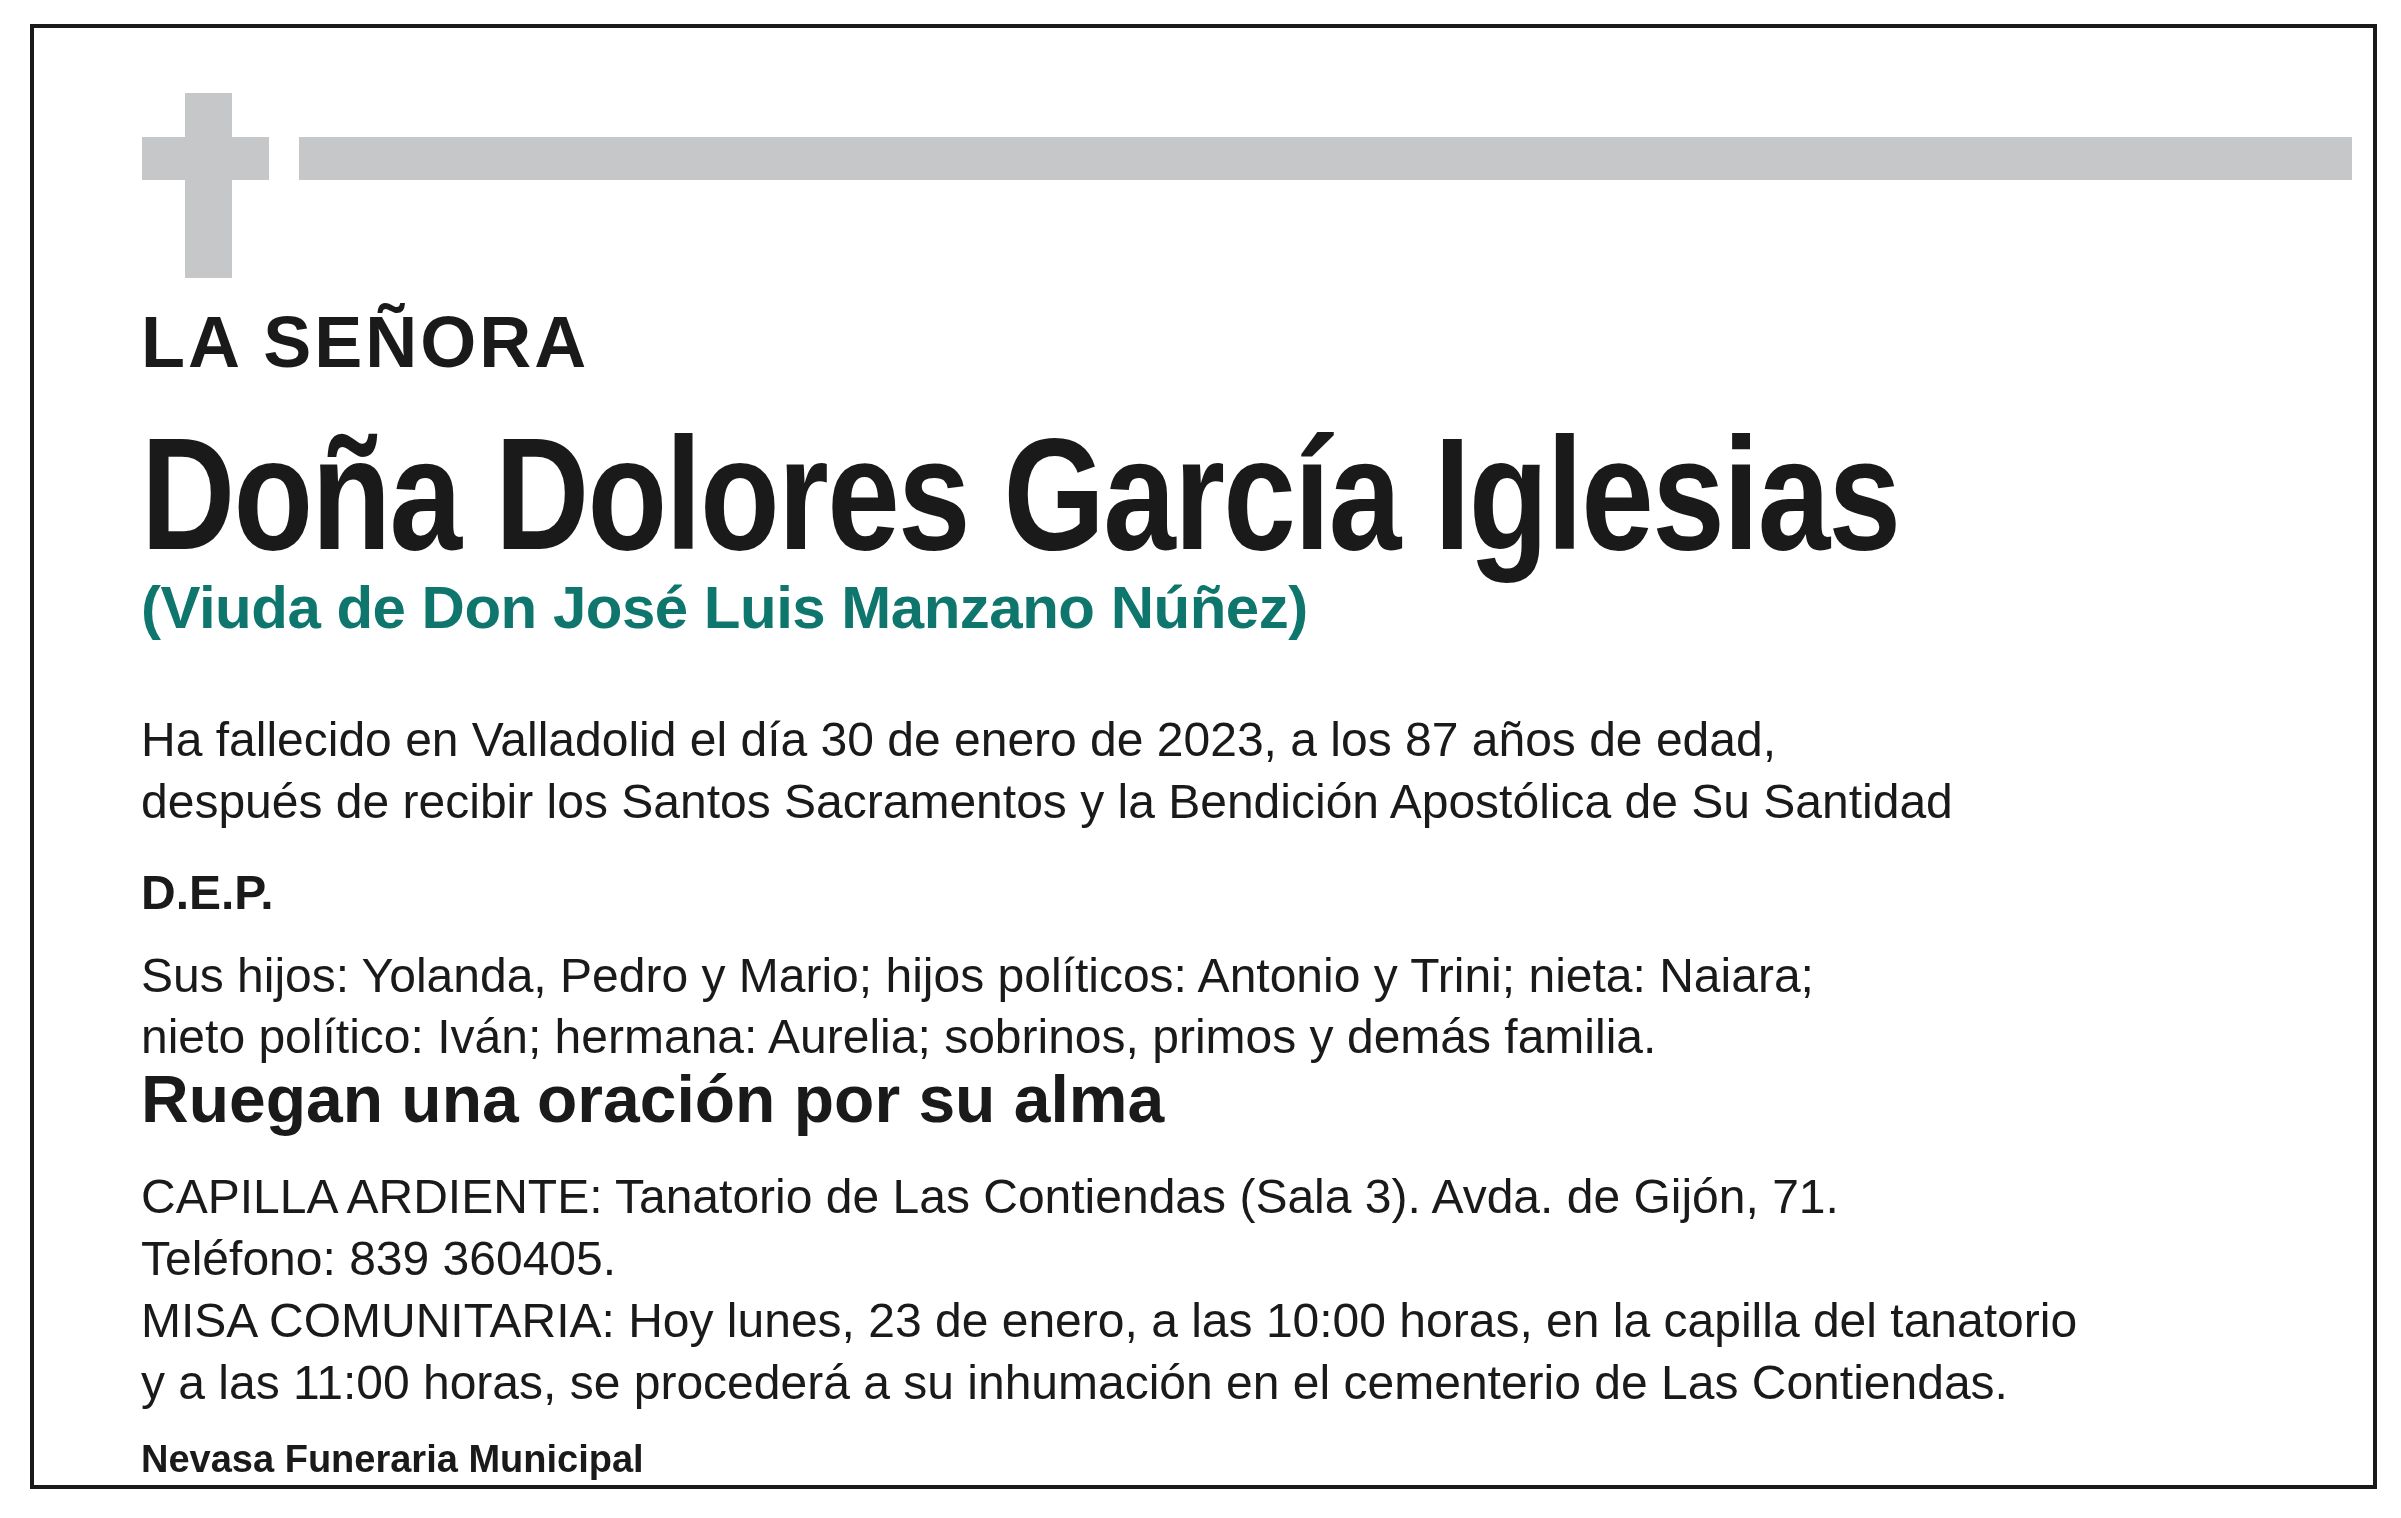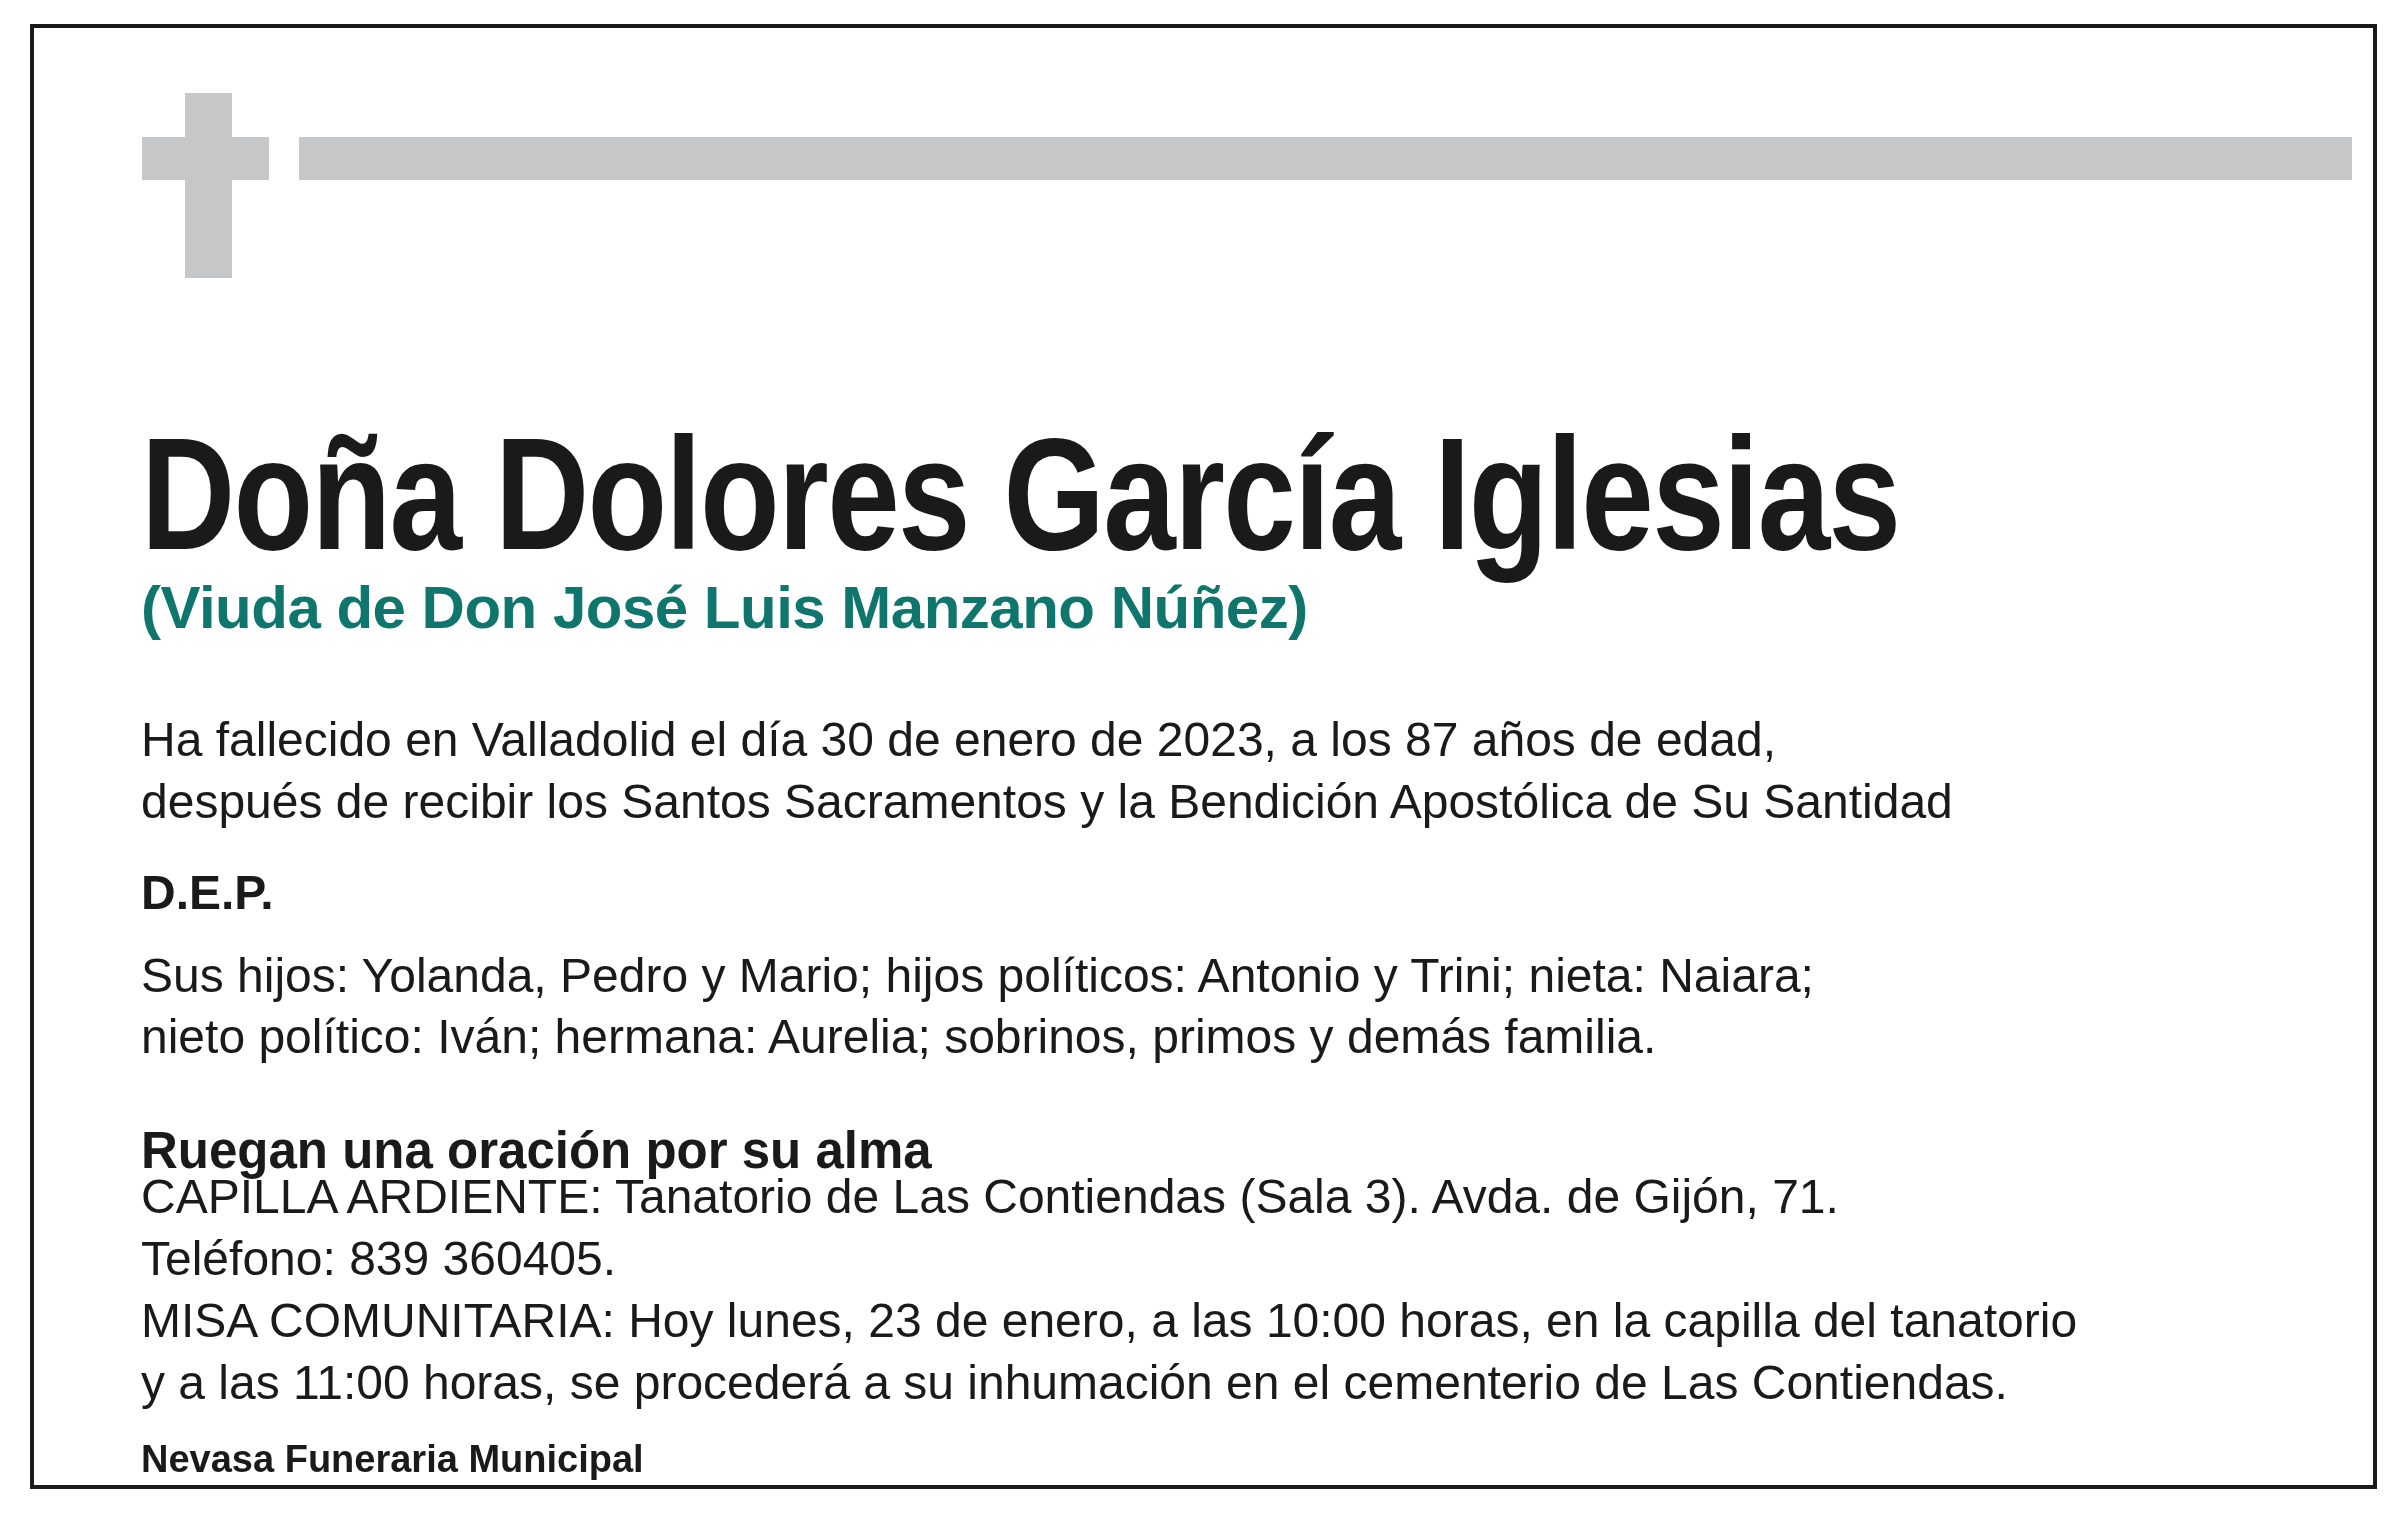--- a/index.html
+++ b/index.html
@@ -93,22 +93,22 @@
     font-weight: 700;
     text-align: center;
   }
   .family-block {
     top: 917px;
     font-size: 48px;
     line-height: 61px;
     font-weight: 400;
   }
   .prayer {
-    top: 1092px;
-    font-size: 51px;
+    top: 1040px;
+    font-size: 66px;
     line-height: 62px;
     font-weight: 700;
   }
   .chapel-block {
     top: 1138px;
     font-size: 48px;
     line-height: 62px;
     font-weight: 400;
   }
   .funeral-home {
@@ -124,20 +124,21 @@
 <div id="page">
   <div id="frame">
 
     <span>
       <span class="cross-v"></span>
       <span class="cross-h"></span>
     </span>
 
     <span class="header-bar"></span>
 
+    <div class="txt la-senora">LA SEÑORA</div>
 
     <div class="txt deceased-name">Doña Dolores García Iglesias</div>
 
     <div class="txt widow-of">(Viuda de Don José Luis Manzano Núñez)</div>
 
     <div class="txt death-block">
       <div>Ha fallecido en Valladolid el día 30 de enero de 2023, a los 87 años de edad,</div>
       <div>después de recibir los Santos Sacramentos y la Bendición Apostólica de Su Santidad</div>
     </div>
 

